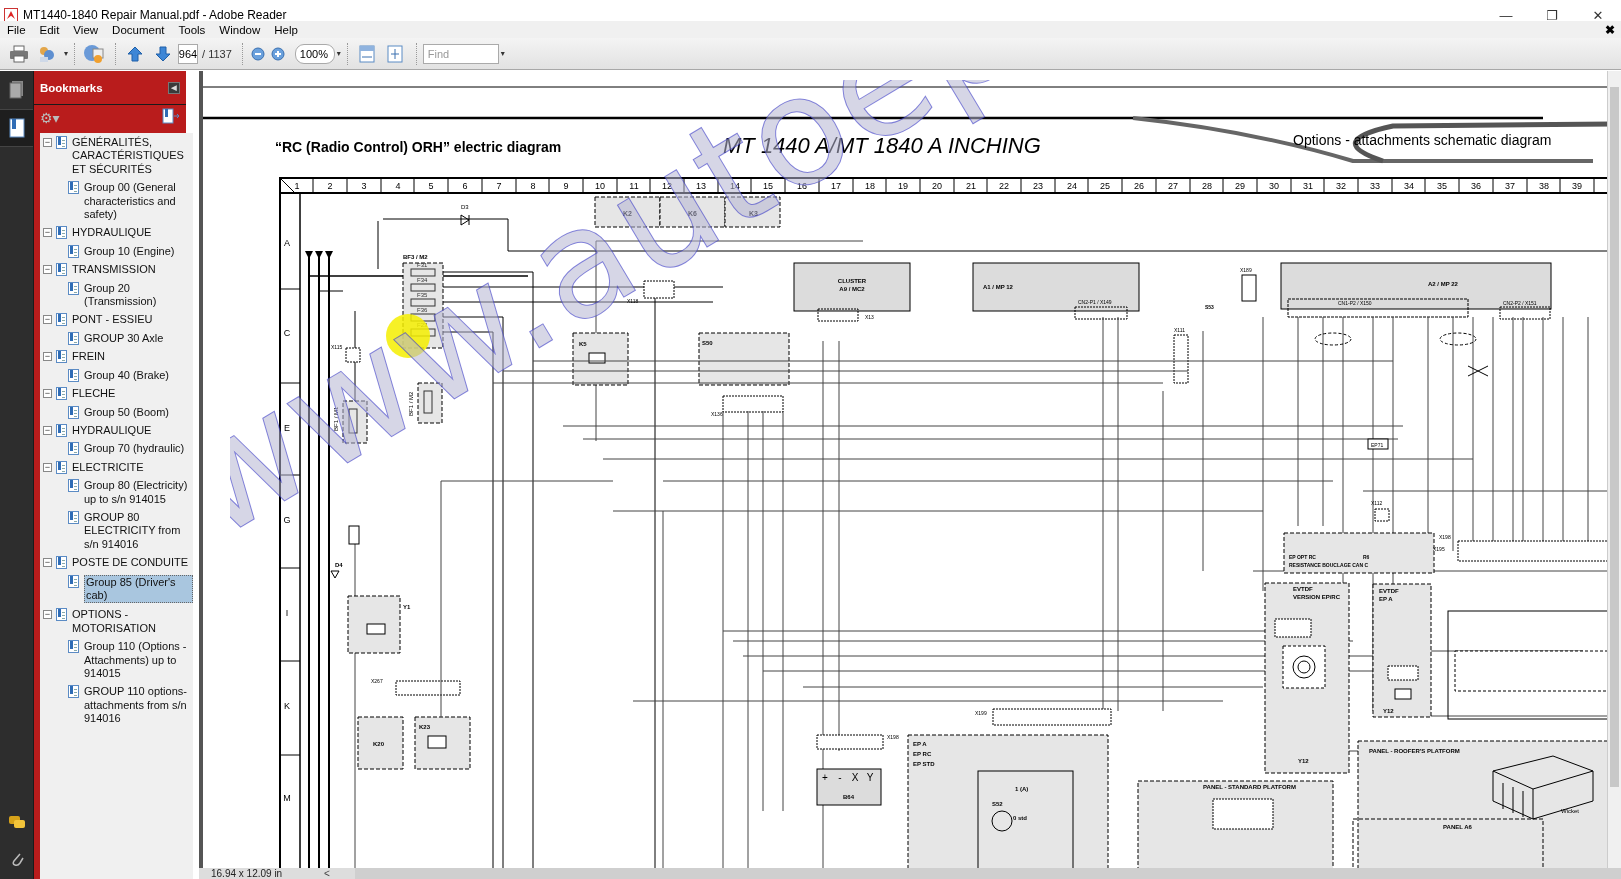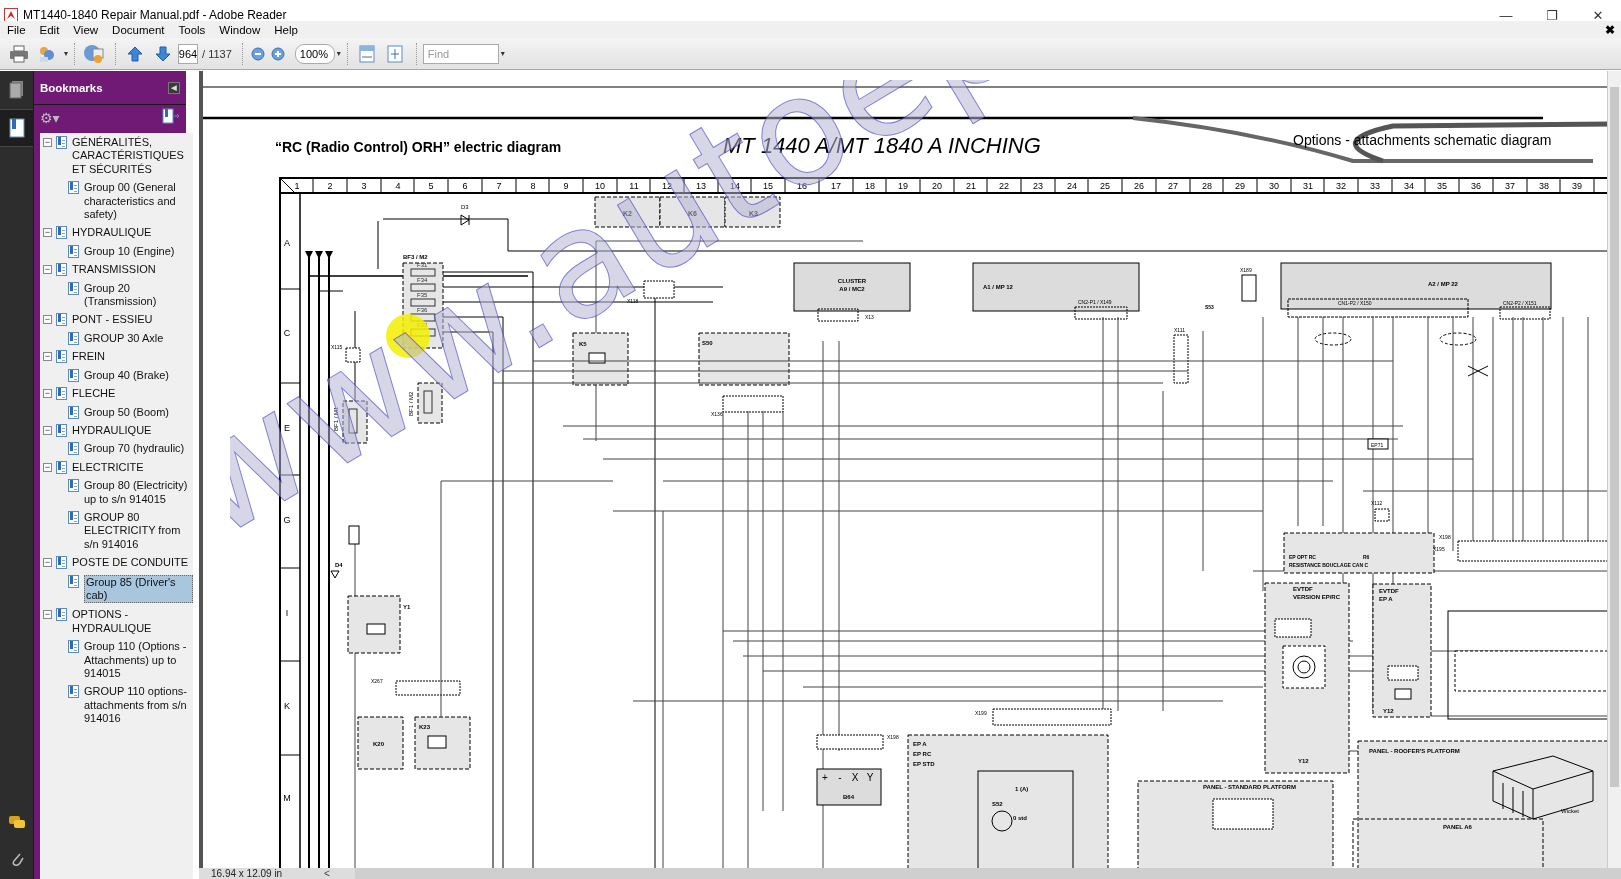--- a/index.html
+++ b/index.html
@@ -27,21 +27,21 @@
   .tb-text { font-size: 11px; color: #333; margin: 4px 4px; }
   .tb-drop { font-size: 8px; color: #333; margin-left: 2px; }
   .find { width: 76px; color: #999; }
 
   
   .rail { position: absolute; left: 0; top: 71px; width: 33px; height: 808px; background: #2d2d2d; }
   .rail-btn { width: 33px; height: 38px; display: flex; align-items: center; justify-content: center; }
   .rail-btn.active { background: #1e1e1e; border-top: 1px solid #444; border-bottom: 1px solid #444; }
 
   
-  .panel { position: absolute; left: 33px; top: 71px; width: 153px; height: 808px; background: #701a75; border-left: 1px solid #1a1a1a; }
+  .panel { position: absolute; left: 33px; top: 71px; width: 153px; height: 808px; background: #b91c1c; border-left: 1px solid #1a1a1a; }
   .panel-header { height: 34px; display: flex; align-items: center; padding-left: 6px; color: #fff; font-weight: bold; font-size: 11.5px; border-bottom: 1px solid #1a1a1a; }
   .panel-header .collapse-btn { margin-left: auto; margin-right: 6px; width: 12px; height: 12px; border: 1px solid #777; background: #3a3a3a; color: #ddd; font-size: 7px; display: flex; align-items: center; justify-content: center; }
   .panel-tools { height: 26px; display: flex; align-items: center; padding: 0 6px; }
   .panel-tools .gear { color: #bbb; font-size: 14px; }
   .panel-tools .opt { margin-left: auto; }
   .tree { position: absolute; left: 6px; top: 62px; width: 153px; bottom: 0; background: #f0f0f0; overflow: hidden; font-size: 11px; color: #111; padding-top: 3px; }
   .tree-item { position: relative; display: flex; align-items: flex-start; line-height: 13.4px; margin-bottom: 5px; }
   .tree-item.top { padding-left: 2px; }
   .tree-item.child { padding-left: 28px; }
   .tree-item .toggle { width: 9px; height: 9px; border: 1px solid #888; background: #fff; font-size: 9px; line-height: 7px; text-align: center; color: #333; margin: 2px 4px 0 1px; flex: none; }
@@ -290,21 +290,21 @@
           <span class="bm-icon"></span>
           <span class="label">POSTE DE CONDUITE</span>
         </div>
       <div class="tree-item child selected">
           <span class="bm-icon"></span>
           <span class="label">Group 85 (Driver's cab)</span>
         </div>
       <div class="tree-item top">
           <span class="toggle">−</span>
           <span class="bm-icon"></span>
-          <span class="label">OPTIONS - HYDRAULIQUE</span>
+          <span class="label">OPTIONS - MOTORISATION</span>
         </div>
       <div class="tree-item child">
           <span class="bm-icon"></span>
           <span class="label">Group 110 (Options - Attachments) up to 914015</span>
         </div>
       <div class="tree-item child">
           <span class="bm-icon"></span>
           <span class="label">GROUP 110 options-attachments from s/n 914016</span>
         </div>
     </div>

